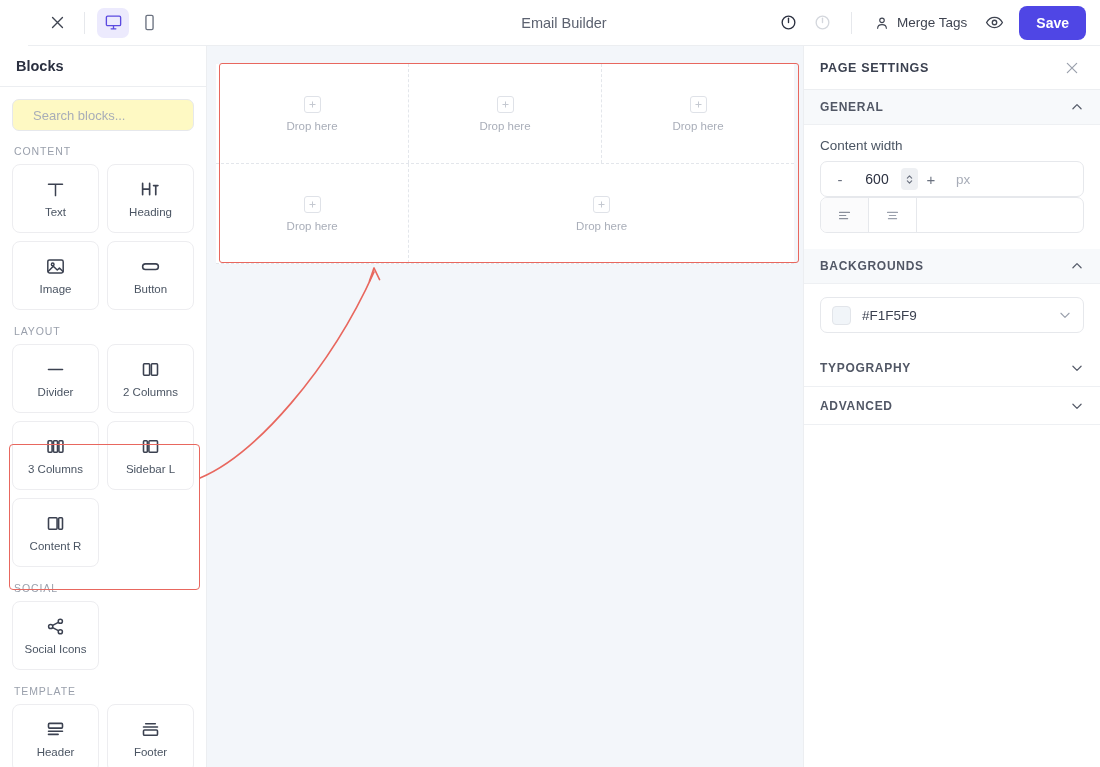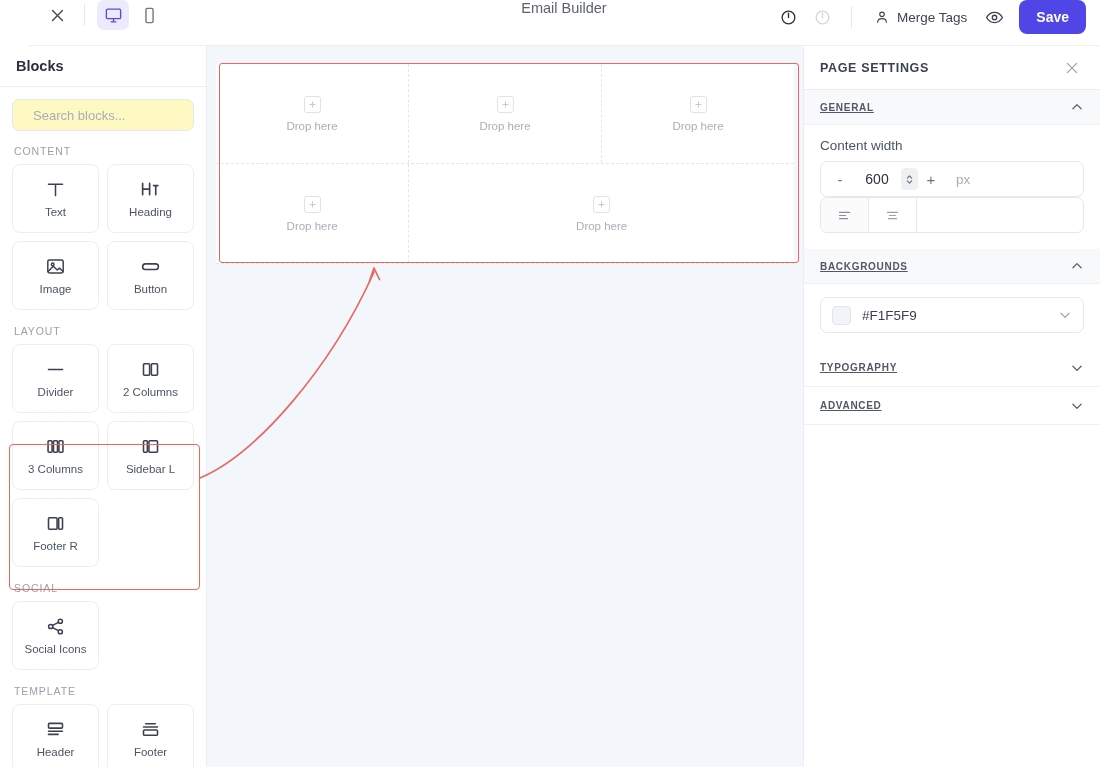--- a/index.html
+++ b/index.html
@@ -7,21 +7,21 @@
   body {
     font-family: "Liberation Sans", sans-serif;
     background: #ffffff;
     color: #374151;
     -webkit-font-smoothing: antialiased;
   }
   .app { width: 1100px; height: 767px; display: flex; flex-direction: column; position: relative; }
 
   
   .topbar {
-    height: 46px; flex: 0 0 46px; display: flex; align-items: flex-start;
+    height: 46px; flex: 0 0 46px; display: flex; align-items: center;
     background: #ffffff; border-bottom: 1px solid #eceef1; position: relative; margin-left: 28px;
   }
   .tb-left { display: flex; align-items: center; padding-left: 14px; gap: 2px; }
   .icon-btn {
     width: 30px; height: 30px; display: flex; align-items: center; justify-content: center;
     border-radius: 6px; background: transparent; border: none; cursor: pointer; color: #3f4451;
   }
   .vsep { width: 1px; height: 22px; background: #e6e8ec; margin: 0 10px; }
   .dev-toggle { display: flex; align-items: center; gap: 4px; }
   .dev-btn {
@@ -124,21 +124,21 @@
   .panel-head {
     height: 44px; flex: 0 0 44px; display: flex; align-items: center; justify-content: space-between;
     padding: 0 16px; border-bottom: 1px solid #eceef1;
   }
   .panel-title { font-size: 12.5px; font-weight: 700; letter-spacing: 0.65px; color: #3b4150; }
   .panel-close { border: none; background: transparent; cursor: pointer; color: #9aa0ac; padding: 4px; display: flex; }
   .sec-head {
     height: 35px; display: flex; align-items: center; justify-content: space-between;
     padding: 0 16px; background: #f7f9fb; border-bottom: 1px solid #eef0f3; cursor: pointer;
   }
-  .sec-title { font-size: 10px; font-weight: 700; letter-spacing: 0.7px; color: #515765; text-decoration: underline; }
+  .sec-title { font-size: 12px; font-weight: 700; letter-spacing: 0.7px; color: #515765; }
   .sec-body { padding: 13px 16px 16px 16px; }
   .field-label { font-size: 13.5px; color: #4b5563; margin-bottom: 8px; }
   .field-label.mt { margin-top: 17px; }
   .stepper {
     height: 36px; border: 1px solid #e6e8ec; border-radius: 7px; display: flex; align-items: center;
     padding: 0 6px; background: #fff;
   }
   .step-btn {
     width: 26px; height: 28px; border: none; background: transparent; cursor: pointer;
     color: #6b7280; font-size: 15px; font-family: "Liberation Sans", sans-serif;
@@ -322,21 +322,21 @@
             </span>
             <span class="bc-label">Sidebar L</span>
           </div>
           <div class="block-card">
             <span class="bc-icon">
               <svg width="21" height="21" viewBox="0 0 24 24" fill="none" stroke="currentColor" stroke-width="1.8">
                 <rect x="4" y="5.5" width="9.8" height="13" rx="1"></rect>
                 <rect x="15.6" y="5.5" width="4.4" height="13" rx="1"></rect>
               </svg>
             </span>
-            <span class="bc-label">Footer R</span>
+            <span class="bc-label">Content R</span>
           </div>
         </div>
 
         <div class="sb-group-title">SOCIAL</div>
         <div class="social-grid">
           <div class="block-card">
             <span class="bc-icon">
               <svg width="21" height="21" viewBox="0 0 24 24" fill="none" stroke="currentColor" stroke-width="1.7" stroke-linecap="round">
                 <circle cx="17.5" cy="6" r="2.4"></circle>
                   <circle cx="6.5" cy="12" r="2.4"></circle>

